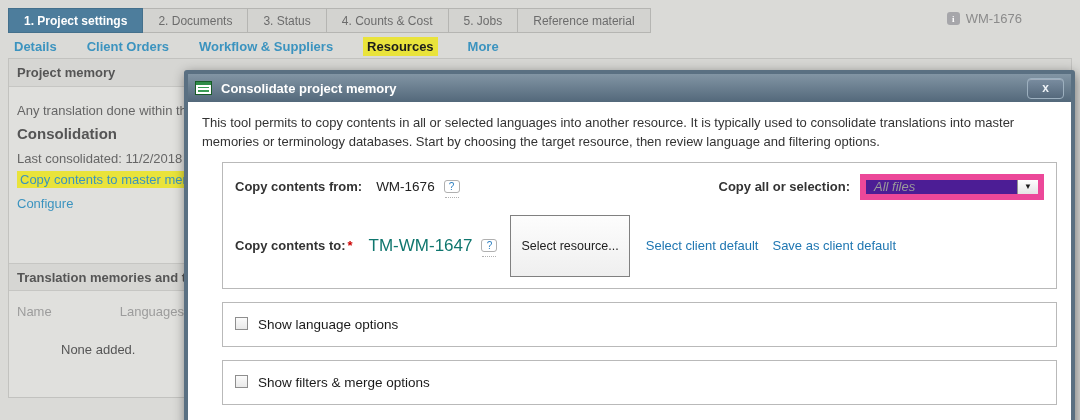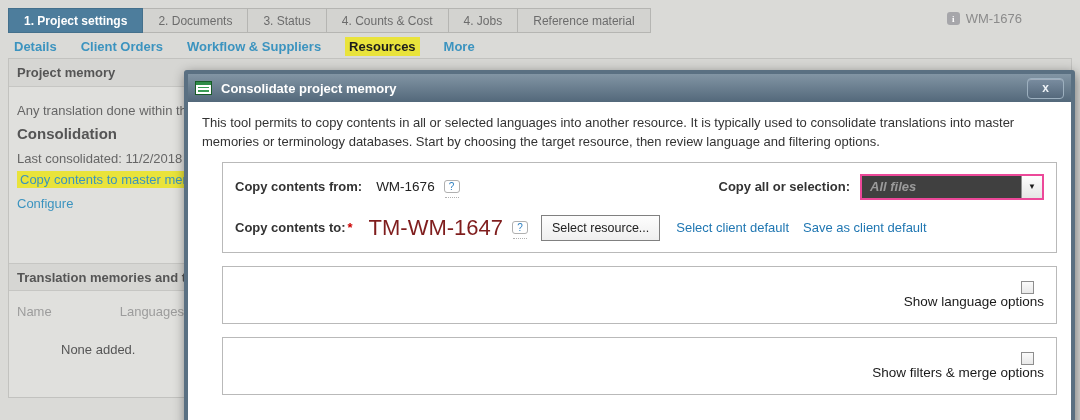--- a/index.html
+++ b/index.html
@@ -28,21 +28,21 @@
     display: flex; align-items: center; gap: 6px;
     color: #8b8b8b; font-size: 13px;
   }
   .info-ic {
     width: 13px; height: 13px; border-radius: 3px; background: #a6a6aa;
     color: #fff; font-size: 9px; font-weight: bold; font-family: "Liberation Serif", serif;
     display: flex; align-items: center; justify-content: center;
   }
 
   
-  .subnav { position: absolute; top: 37px; left: 14px; display: flex; gap: 24px; font-size: 13px; font-weight: bold; align-items: center; }
+  .subnav { position: absolute; top: 37px; left: 14px; display: flex; gap: 30px; font-size: 13px; font-weight: bold; align-items: center; }
   .subnav a { color: #3b93bf; }
   .subnav a.hl { color: #1c1c1c; background: #e9e33b; padding: 2px 4px; }
 
   
   .panel {
     position: absolute; left: 8px; top: 58px; width: 1064px; height: 340px;
     background: #e0e0dd; border: 1px solid #c2c2bf; overflow: hidden;
   }
   .panel-bar {
     position: absolute; left: 0; right: 0; height: 28px;
@@ -84,45 +84,45 @@
   }
   .m-body { padding: 10px 14px 0; font-size: 13px; color: #333; }
   .desc { line-height: 1.45; margin: 2px 0 10px; }
 
   .box { border: 1px solid #b9b9b9; padding: 11px 12px; margin-bottom: 13px; background: #fff; margin-left: 20px; }
   .frow { display: flex; align-items: center; }
   .frow + .frow { margin-top: 15px; }
   .lbl { font-weight: bold; white-space: nowrap; }
   .req { color: #cc0000; margin-left: 2px; font-weight: bold; }
   .val-from { margin-left: 14px; font-size: 13.5px; color: #222; }
-  .val-to { margin-left: 16px; font-size: 22px; color: #7f1d1d; white-space: nowrap; }
+  .val-to { margin-left: 16px; font-size: 17px; color: #0f766e; white-space: nowrap; }
   .help {
     width: 16px; height: 13px; flex: none;
     border: 1px solid #b0b0b0; border-radius: 3px;
     color: #2d7fc0; font-size: 10px; line-height: 11px; text-align: center;
     margin-left: 9px; position: relative; cursor: pointer;
   }
   .help::after { content: ""; position: absolute; left: 0; width: 14px; bottom: -6px; border-bottom: 1px dotted #b0b0b0; }
 
   .right-group { margin-left: auto; display: flex; align-items: center; }
-  .dropdown { width: 184px; height: 26px; margin-left: 10px; border: 2px solid #ec4899; display: flex; align-items: stretch; background: #404040; cursor: pointer; font-weight: bold; }
+  .dropdown { width: 184px; height: 26px; margin-left: 10px; border: 6px solid #ec4899; display: flex; align-items: stretch; background: #4c1d95; cursor: pointer; }
   .dd-text { flex: 1; display: flex; align-items: center; padding: 0 8px; font-style: italic; color: #9a9a9a; font-size: 13px; }
   .dd-arrow { width: 21px; border-left: 1px solid #919191; background: linear-gradient(#fefefe, #e5e5e5); display: flex; align-items: center; justify-content: center; font-size: 8px; color: #1a1a1a; }
 
   .select-btn {
     margin-left: 13px; border: 1px solid #808080;
     background: linear-gradient(#fdfdfd, #efefef);
-    padding: 5px 10px; font-size: 12.5px; color: #222; white-space: nowrap; cursor: pointer;
+    padding: 23px 10px; font-size: 12.5px; color: #222; white-space: nowrap; cursor: pointer;
     font-family: "Liberation Sans", sans-serif;
     text-align: center;
   }
   .blue-link { color: #2077b2; font-size: 13px; white-space: nowrap; }
   .ml16 { margin-left: 16px; } .ml14 { margin-left: 14px; }
 
-  .opt-row { display: flex; align-items: flex-end; padding: 3px 0; flex-direction: column; }
+  .opt-row { display: flex; align-items: flex-start; padding: 3px 0; }
   .cb { width: 13px; height: 13px; flex: none; border: 1px solid #8e8e8e; background: linear-gradient(#fbfbfb, #e9e9e9); margin-right: 10px; cursor: pointer; }
   .opt-label { font-size: 13.5px; color: #1a1a1a; }
 
   .m-footer { display: flex; justify-content: flex-end; align-items: center; gap: 18px; margin-top: 9px; padding-right: 3px; }
   .cancel-link { color: #2077b2; font-size: 13px; }
   .ok-btn {
     display: flex; align-items: center; gap: 8px;
     border: 1px solid #9a9a9a; border-radius: 4px;
     background: linear-gradient(#fdfdfd, #e2e2e2);
     box-shadow: 0 1px 1px rgba(0,0,0,.18);
@@ -132,21 +132,21 @@
   .ok-check { color: #3aa23a; font-weight: bold; font-size: 15px; line-height: 1; }
 </style>
 </head>
 <body>
 
 <div class="tabs">
   <div class="tab active">1. Project settings</div>
   <div class="tab">2. Documents</div>
   <div class="tab">3. Status</div>
   <div class="tab">4. Counts &amp; Cost</div>
-  <div class="tab">4. Jobs</div>
+  <div class="tab">5. Jobs</div>
   <div class="tab">Reference material</div>
 </div>
 
 <div class="project-badge">
   <span class="info-ic">i</span>
   <span>WM-1676</span>
 </div>
 
 <div class="subnav">
   <a>Details</a>

